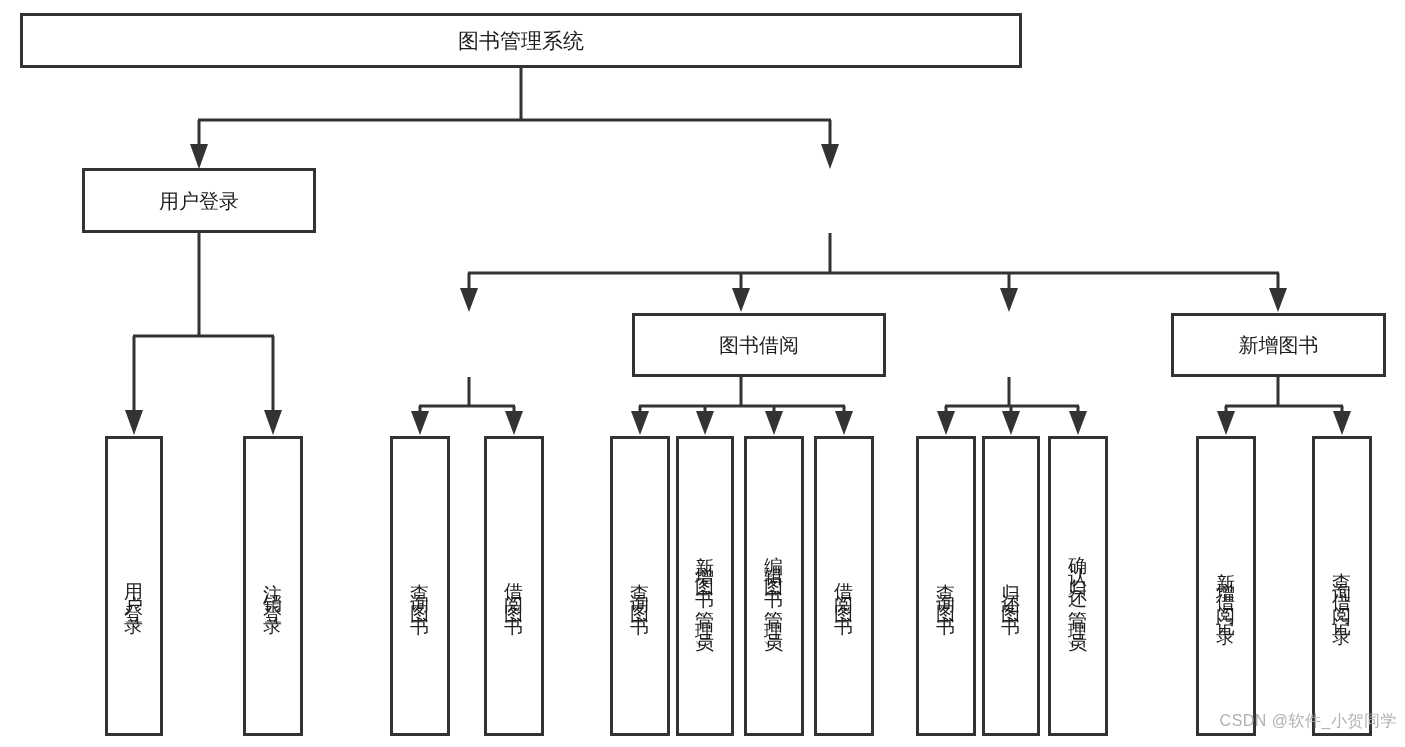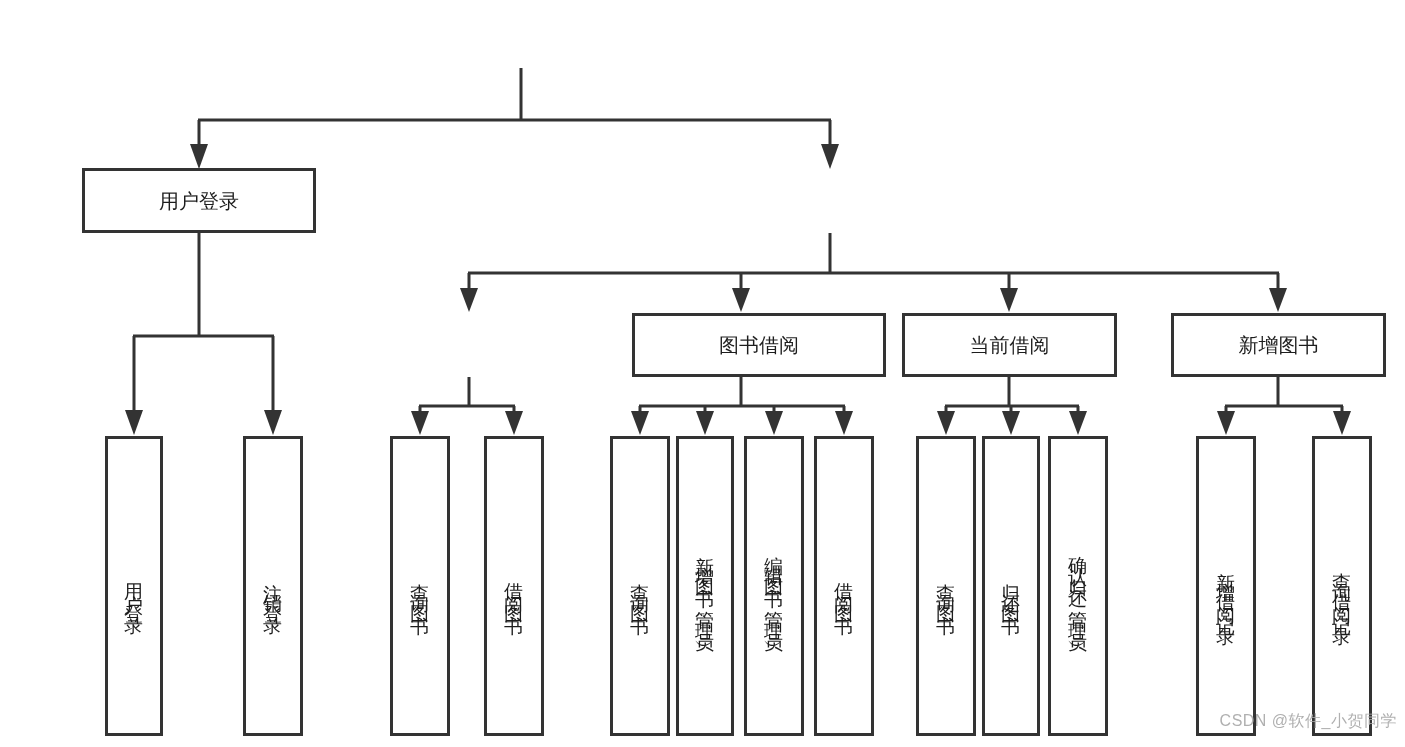--- a/index.html
+++ b/index.html
@@ -80,25 +80,25 @@
     <path class="ln" d="M1009 377 V407 M945 406 H1079 M946 406 V413 M1011 406 V413 M1078 406 V413"></path>
     <polygon class="ah" points="937,411 955,411 946,435"></polygon>
     <polygon class="ah" points="1002,411 1020,411 1011,435"></polygon>
     <polygon class="ah" points="1069,411 1087,411 1078,435"></polygon>
 
     <path class="ln" d="M1278 377 V407 M1225 406 H1343 M1226 406 V413 M1342 406 V413"></path>
     <polygon class="ah" points="1217,411 1235,411 1226,435"></polygon>
     <polygon class="ah" points="1333,411 1351,411 1342,435"></polygon>
   </svg>
 
+  <div class="box root-box" style="left:20px;top:13px;width:1002px;height:55px">图书管理系统</div>
 
   <div class="box" style="left:82px;top:168px;width:234px;height:65px">用户登录</div>
 
   <div class="box" style="left:632px;top:313px;width:254px;height:64px">图书借阅</div>
-  <div class="box" style="left:902px;top:313px;width:215px;height:64px">当前借阅</div>
   <div class="box" style="left:1171px;top:313px;width:215px;height:64px">新增图书</div>
 
   <div class="box vbox" style="left:105px;top:436px;width:58px;height:300px">用户登录</div>
   <div class="box vbox" style="left:243px;top:436px;width:60px;height:300px">注销登录</div>
 
   <div class="box vbox" style="left:390px;top:436px;width:60px;height:300px">查询图书</div>
   <div class="box vbox" style="left:484px;top:436px;width:60px;height:300px">借阅图书</div>
 
   <div class="box vbox" style="left:610px;top:436px;width:60px;height:300px">查询图书</div>
   <div class="box vbox" style="left:676px;top:436px;width:58px;height:300px">新增图书（管理员）</div>

